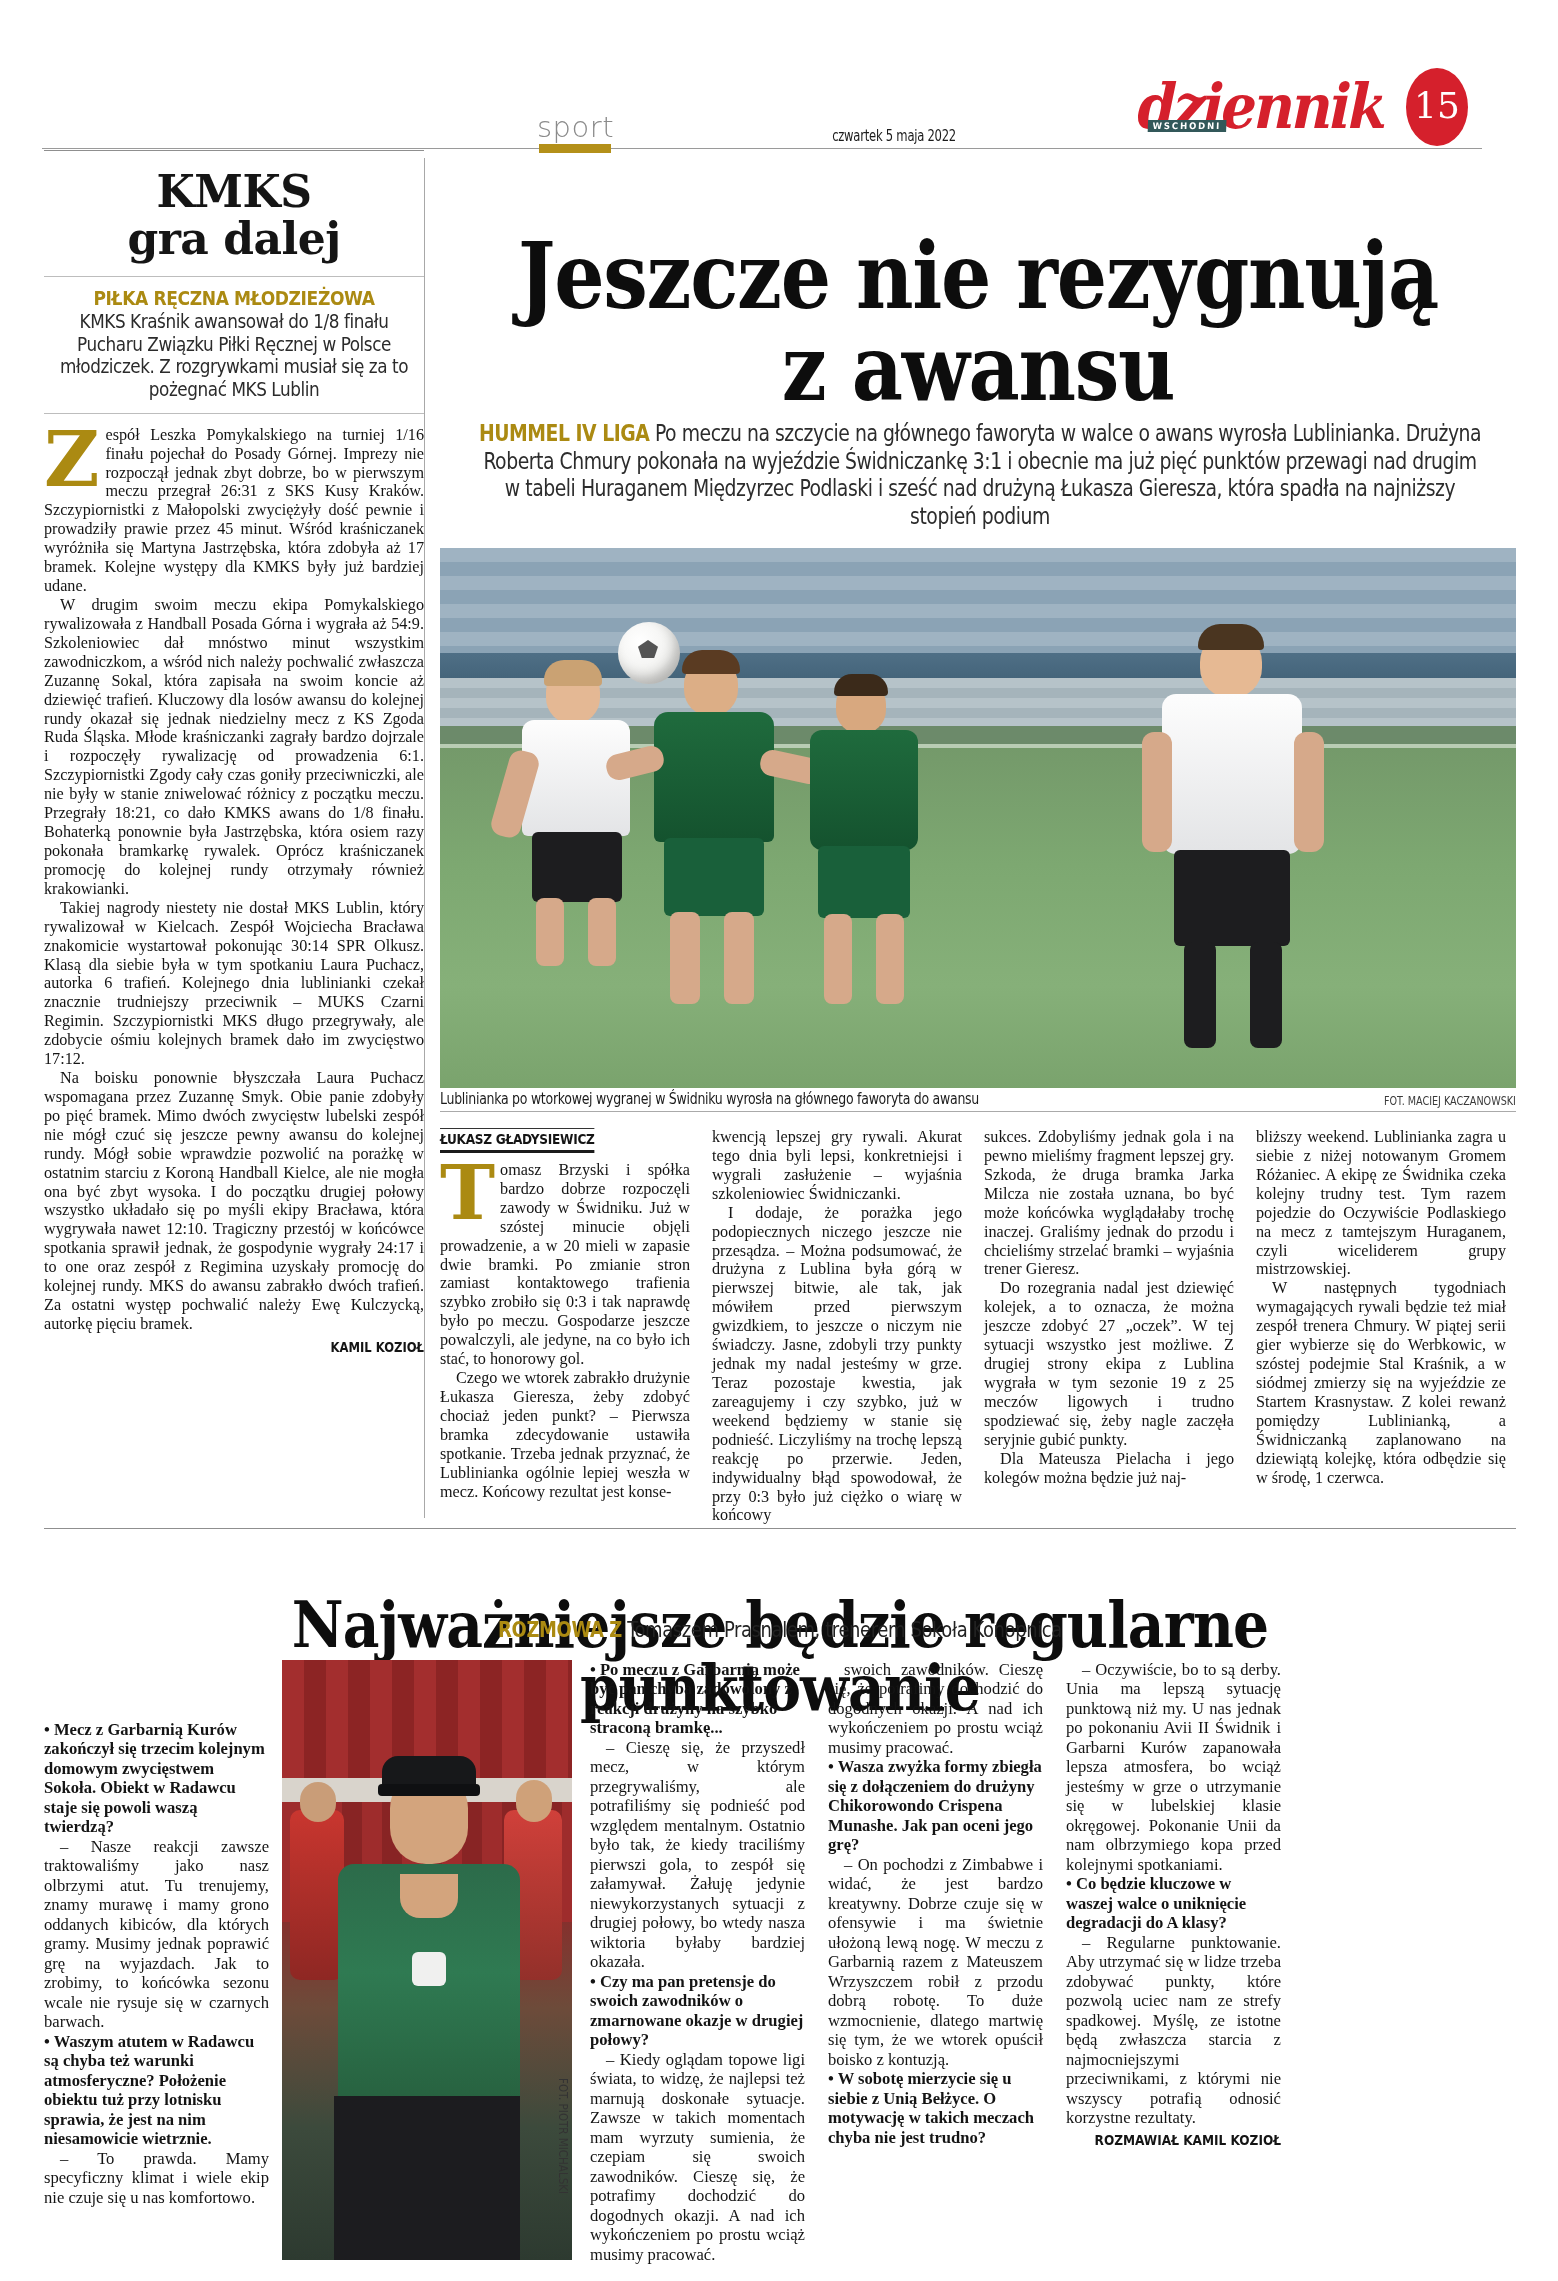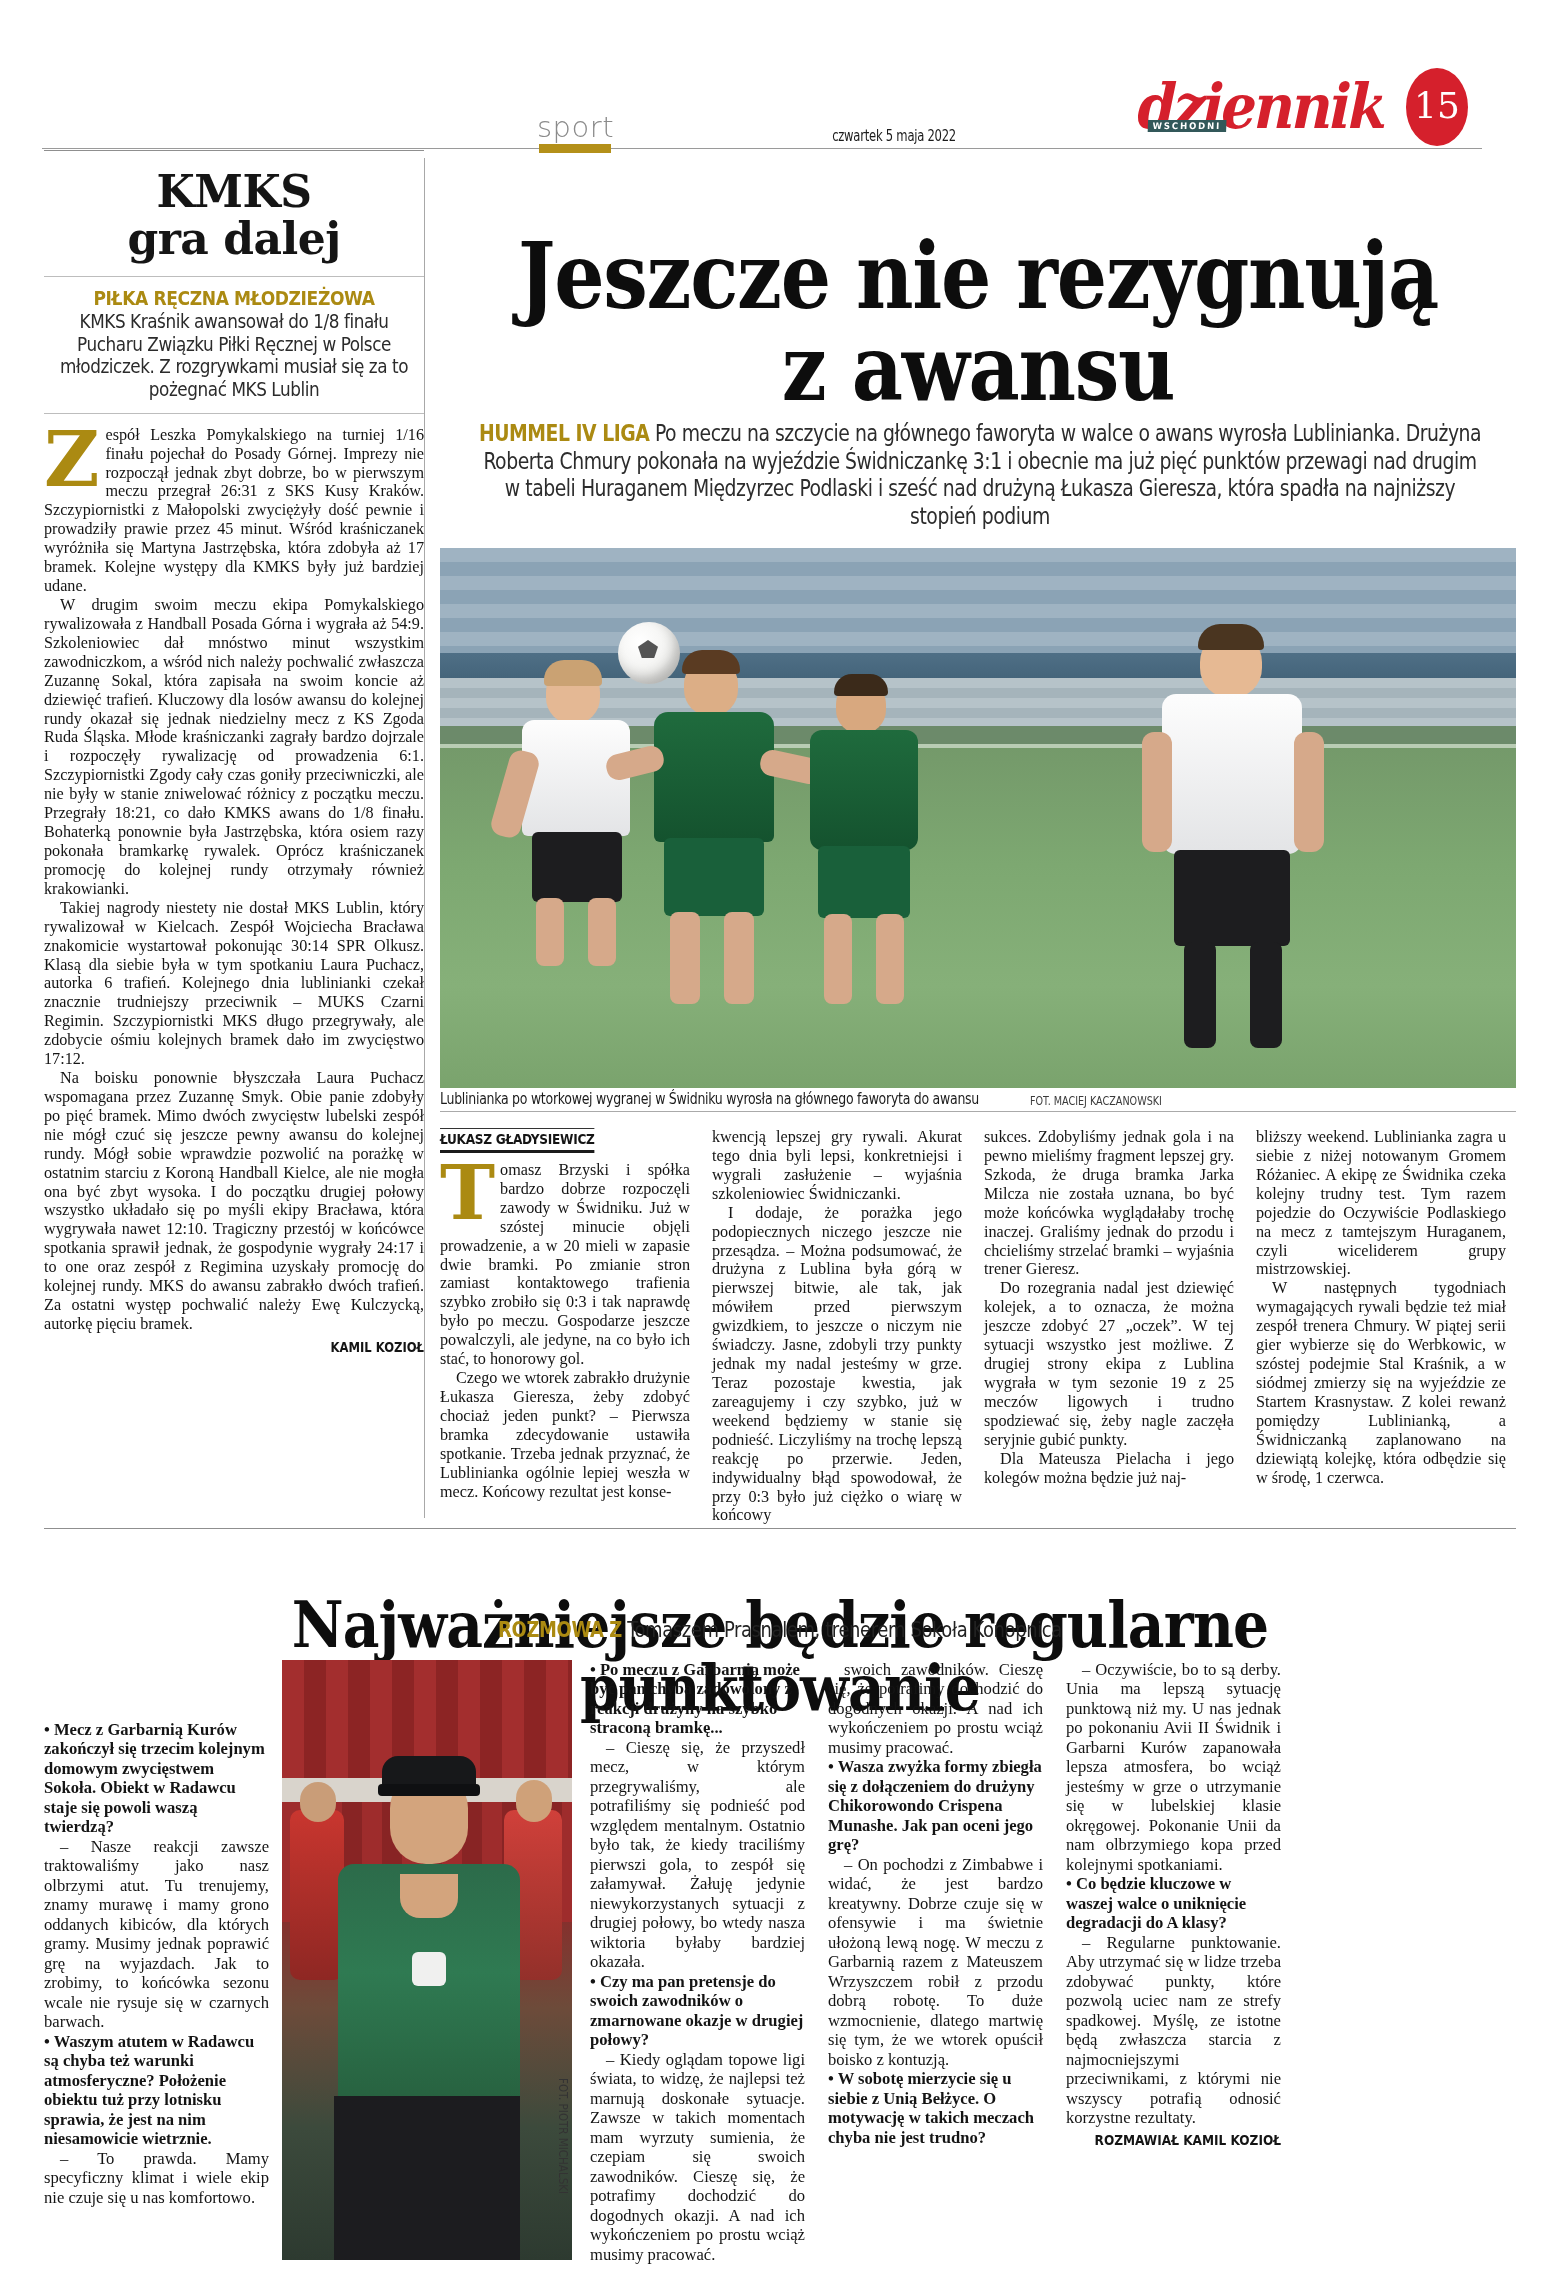--- a/index.html
+++ b/index.html
@@ -234,20 +234,21 @@
     position: absolute;
     left: 440px; top: 1090px;
     width: 1076px;
     border-bottom: 1px solid #aaa;
     padding-bottom: 3px;
     font-family: "DejaVu Sans Condensed", "DejaVu Sans", sans-serif;
     font-size: 15px;
     color: #1b1b1b;
     letter-spacing: -0.3px;
     display: flex;
+    justify-content: space-between;
     align-items: flex-end;
     transform-origin: left top;
   }
   .photo-caption .cap { transform: scaleX(0.93); transform-origin: left; }
   .photo-caption .credit {
     font-size: 11.5px;
     color: #3a3a3a;
     letter-spacing: 0px;
     transform: scaleX(0.93);
     transform-origin: right;

